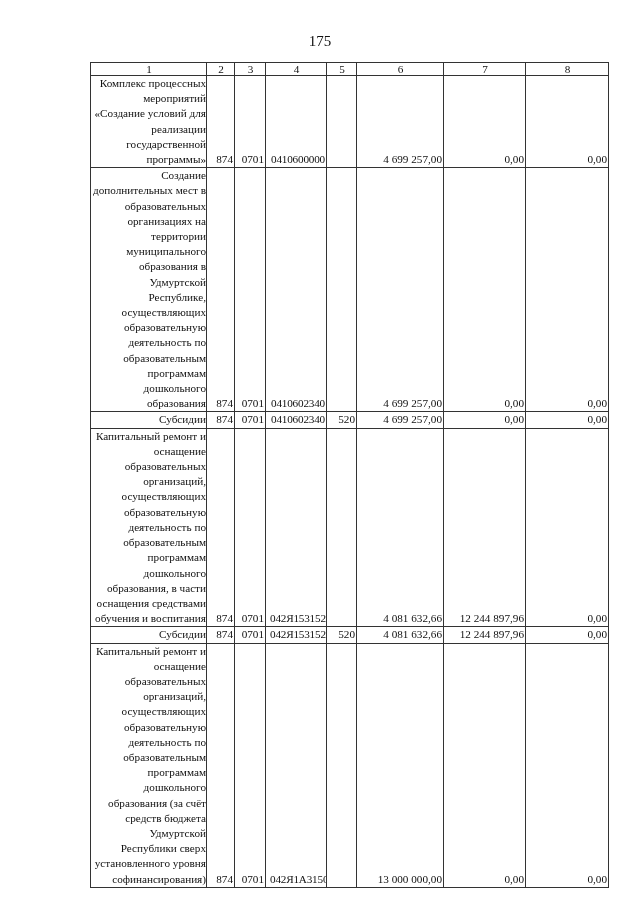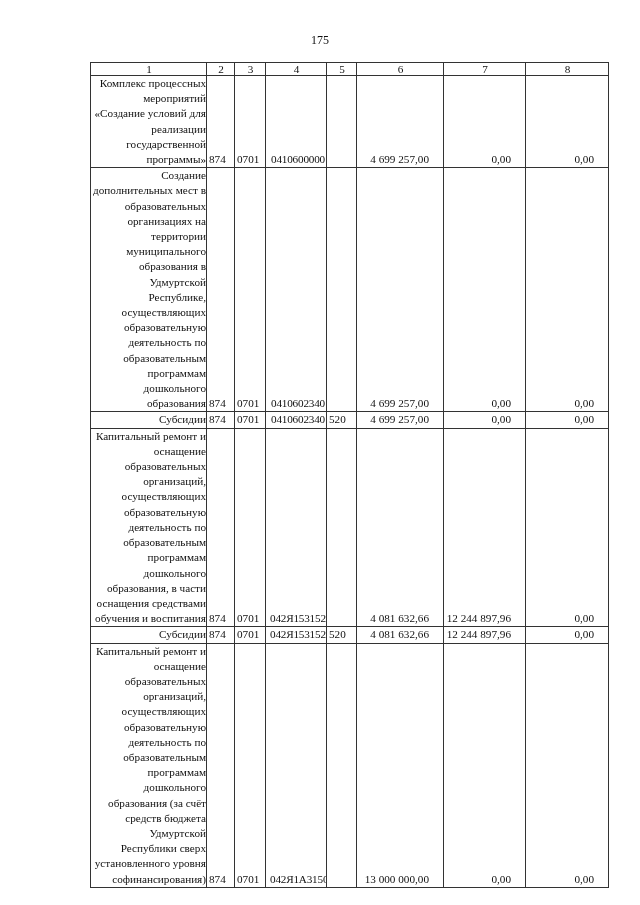--- a/index.html
+++ b/index.html
@@ -1,27 +1,27 @@
 <!DOCTYPE html>
 <html><head>
 <meta charset="utf-8">
 <style>
   html, body { margin: 0; padding: 0; background: #ffffff; }
   body { width: 640px; height: 905px; position: relative; overflow: hidden;
          font-family: "Liberation Serif", "DejaVu Serif", serif; color: #111; }
   .page-number { position: absolute; top: 33px; left: 0; width: 640px; text-align: center;
-                 font-size: 12px; }
+                 font-size: 15px; }
   table { position: absolute; left: 90px; top: 62px; border-collapse: collapse;
           table-layout: fixed; width: 518px; font-size: 11.2px; line-height: 15.2px; }
   td, th { border: 1px solid #333; padding: 0 1px 0 2px; vertical-align: bottom;
            font-weight: normal; overflow: hidden; }
   th { text-align: center; height: 12px; line-height: 12px; vertical-align: middle; }
   td.name { text-align: right; vertical-align: top; padding-left: 2px; padding-right: 0; }
-  td.c { text-align: left; }
-  td.r { text-align: right; padding-right: 14px; margin-left: 32px; }
+  td.c { text-align: right; }
+  td.r { text-align: right; padding-right: 1px; margin-left: 32px; }
   td.code { text-align: right; padding-left: 4px; letter-spacing: -0.2px; }
   .name-inner { white-space: pre-line; }
 </style>
 </head>
 <body>
 
 <div class="page-number">175</div>
 
 <table>
   <colgroup>

